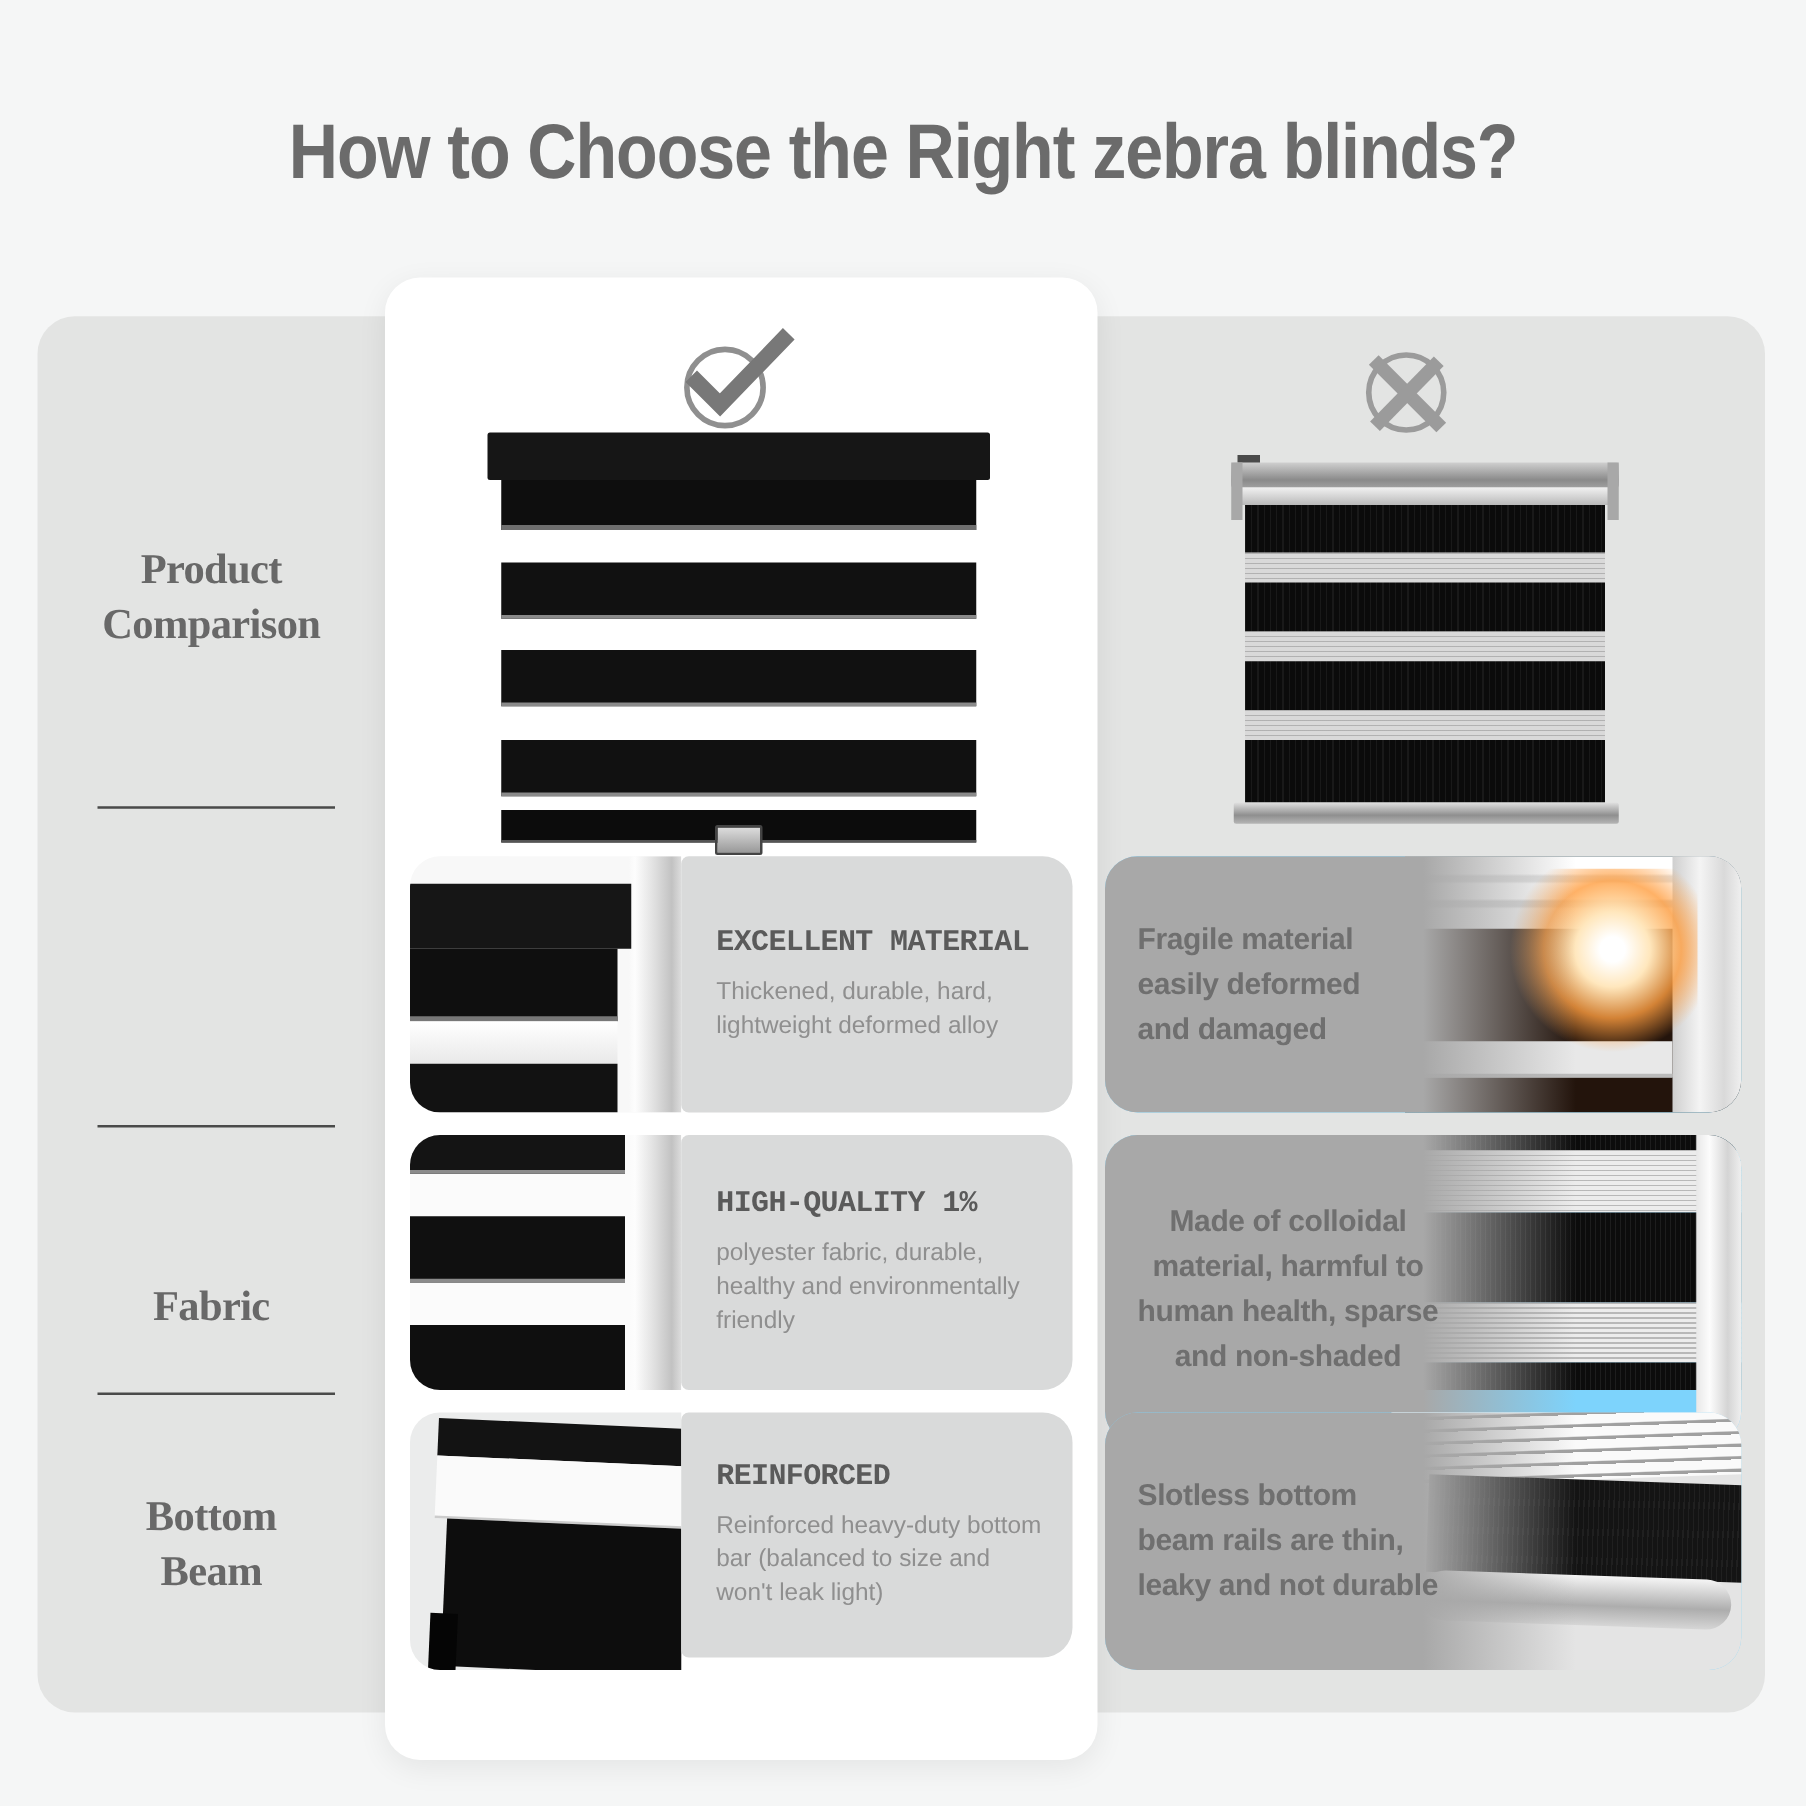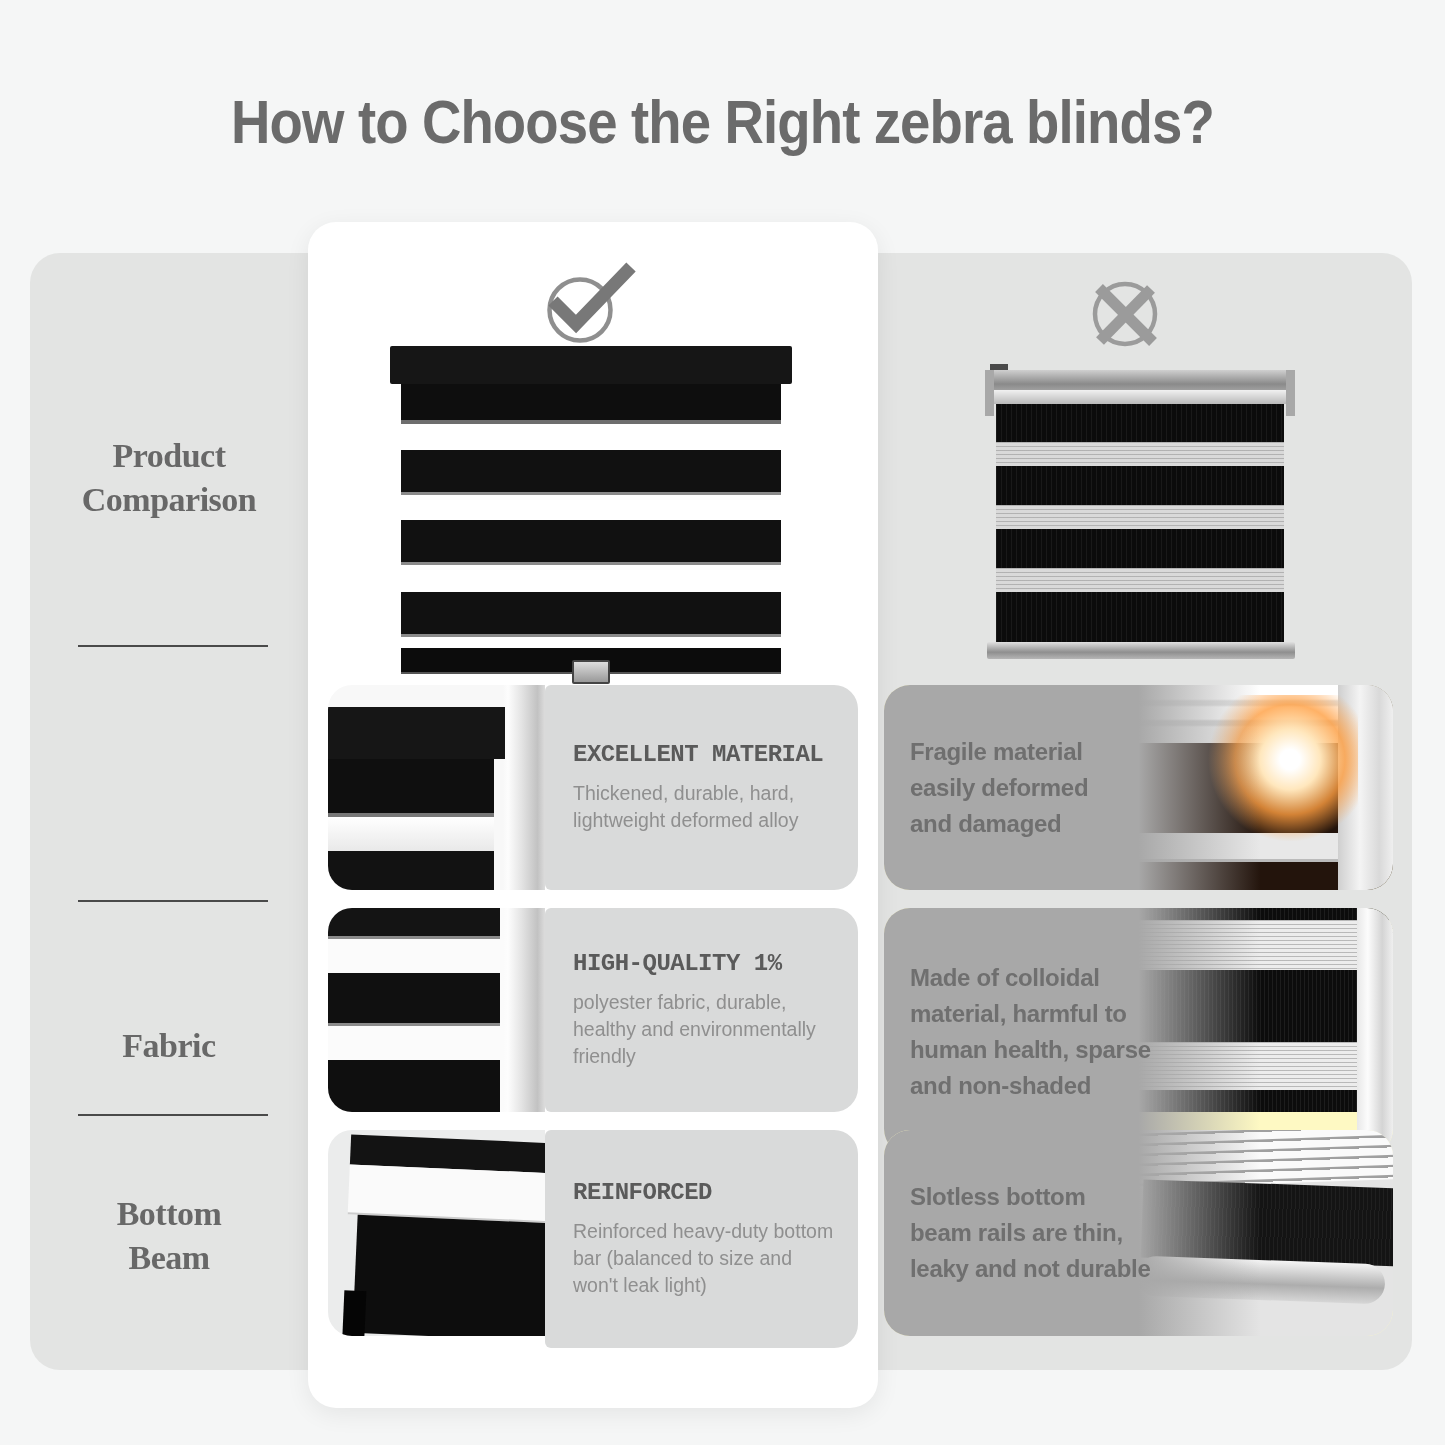--- a/index.html
+++ b/index.html
@@ -50,21 +50,21 @@
   .m-photo{position:absolute;left:328px;width:217px;border-radius:24px 0 0 24px;overflow:hidden;background:#f8f8f8;}
   .frame-v{position:absolute;right:0;top:0;bottom:0;width:42px;
            background:linear-gradient(90deg,rgba(255,255,255,0) 0,#fdfdfd 12%,#e3e3e3 45%,#c2c2c2 82%,#dcdcdc);}
   .m-text{position:absolute;left:545px;width:313px;background:#d9dada;border-radius:6px 24px 24px 6px;
           display:flex;flex-direction:column;justify-content:center;
           padding:0 18px 0 28px;box-sizing:border-box;}
   .m-text h3{margin:0 0 12px 0;font-size:24px;font-weight:700;color:#5a5a5a;letter-spacing:-0.5px;font-family:Liberation Mono, monospace;}
   .m-text p{margin:0;font-size:19.5px;color:#8f8f8f;line-height:27px;white-space:pre-line;}
 
   
-  .brow{position:absolute;left:884px;width:509px;border-radius:26px;overflow:hidden;background:#fef9c3;}
+  .brow{position:absolute;left:884px;width:509px;border-radius:26px;overflow:hidden;background:#7dd3fc;}
   .b-overlay{position:absolute;inset:0;
              background:linear-gradient(90deg,#a8a8a8 0%,#a8a8a8 50%,rgba(168,168,168,0) 74%);}
   .b-text{position:absolute;inset:0;display:flex;align-items:center;padding-left:26px;}
   .b-text span{font-size:24px;font-weight:700;color:#6f6f6f;line-height:36px;
                letter-spacing:-0.3px;white-space:pre-line;}
 
   
   .p1-base{position:absolute;left:240px;right:0;top:0;bottom:0;background:#23140c;}
   .p1-top-mold{position:absolute;left:240px;right:0;top:0;height:58px;
       background:linear-gradient(180deg,#ffffff 0 14px,#e2e2e2 16px 20px,#ffffff 22px 34px,#d8d8d8 36px 40px,#f2f2f2 42px 58px);}
@@ -178,42 +178,42 @@
 
   <div class="m-photo" style="top:1130px;height:206px;background:#ebecec;">
     <div class="ph3-rot">
       <div class="ph-el" style="top:24px;width:260px;height:30px;background:#131313;"></div>
       <div class="ph-el" style="top:54px;width:260px;height:48px;background:#fafafa;border-bottom:2px solid #cccccc;"></div>
       <div class="ph-el" style="left:10px;top:104px;width:250px;height:118px;background:#0d0d0d;"></div>
       <div class="ph-el" style="left:0;top:180px;width:22px;height:56px;background:#050505;"></div>
     </div>
   </div>
 
-  <div class="m-text" style="top:1130px;height:218px;">
+  <div class="m-text" style="top:1130px;height:196px;">
     <h3>REINFORCED</h3>
     <p>Reinforced heavy-duty bottom
 bar (balanced to size and
 won't leak light)</p>
   </div>
 
   <div class="brow" style="top:685px;height:205px;">
     <div class="p1-base"></div>
     <div class="p1-top-mold"></div>
     <div class="p1-low-band"></div>
     <div class="p1-right-mold"></div>
     <div class="p1-sun"></div>
     <div class="b-overlay"></div>
     <div class="b-text">
       <span>Fragile material
 easily deformed
 and damaged</span>
     </div>
   </div>
 
-  <div class="brow" style="top:908px;height:247px;">
+  <div class="brow" style="top:908px;height:247px;text-align:center;">
     <div class="p2-band bblack" style="top:0;height:12px;"></div>
     <div class="p2-band sheer" style="top:12px;height:50px;"></div>
     <div class="p2-band bblack" style="top:62px;height:72px;"></div>
     <div class="p2-band sheer" style="top:134px;height:48px;"></div>
     <div class="p2-band bblack" style="top:182px;height:22px;"></div>
     <div class="p2-frame"></div>
     <div class="b-overlay"></div>
     <div class="b-text">
       <span>Made of colloidal
 material, harmful to

